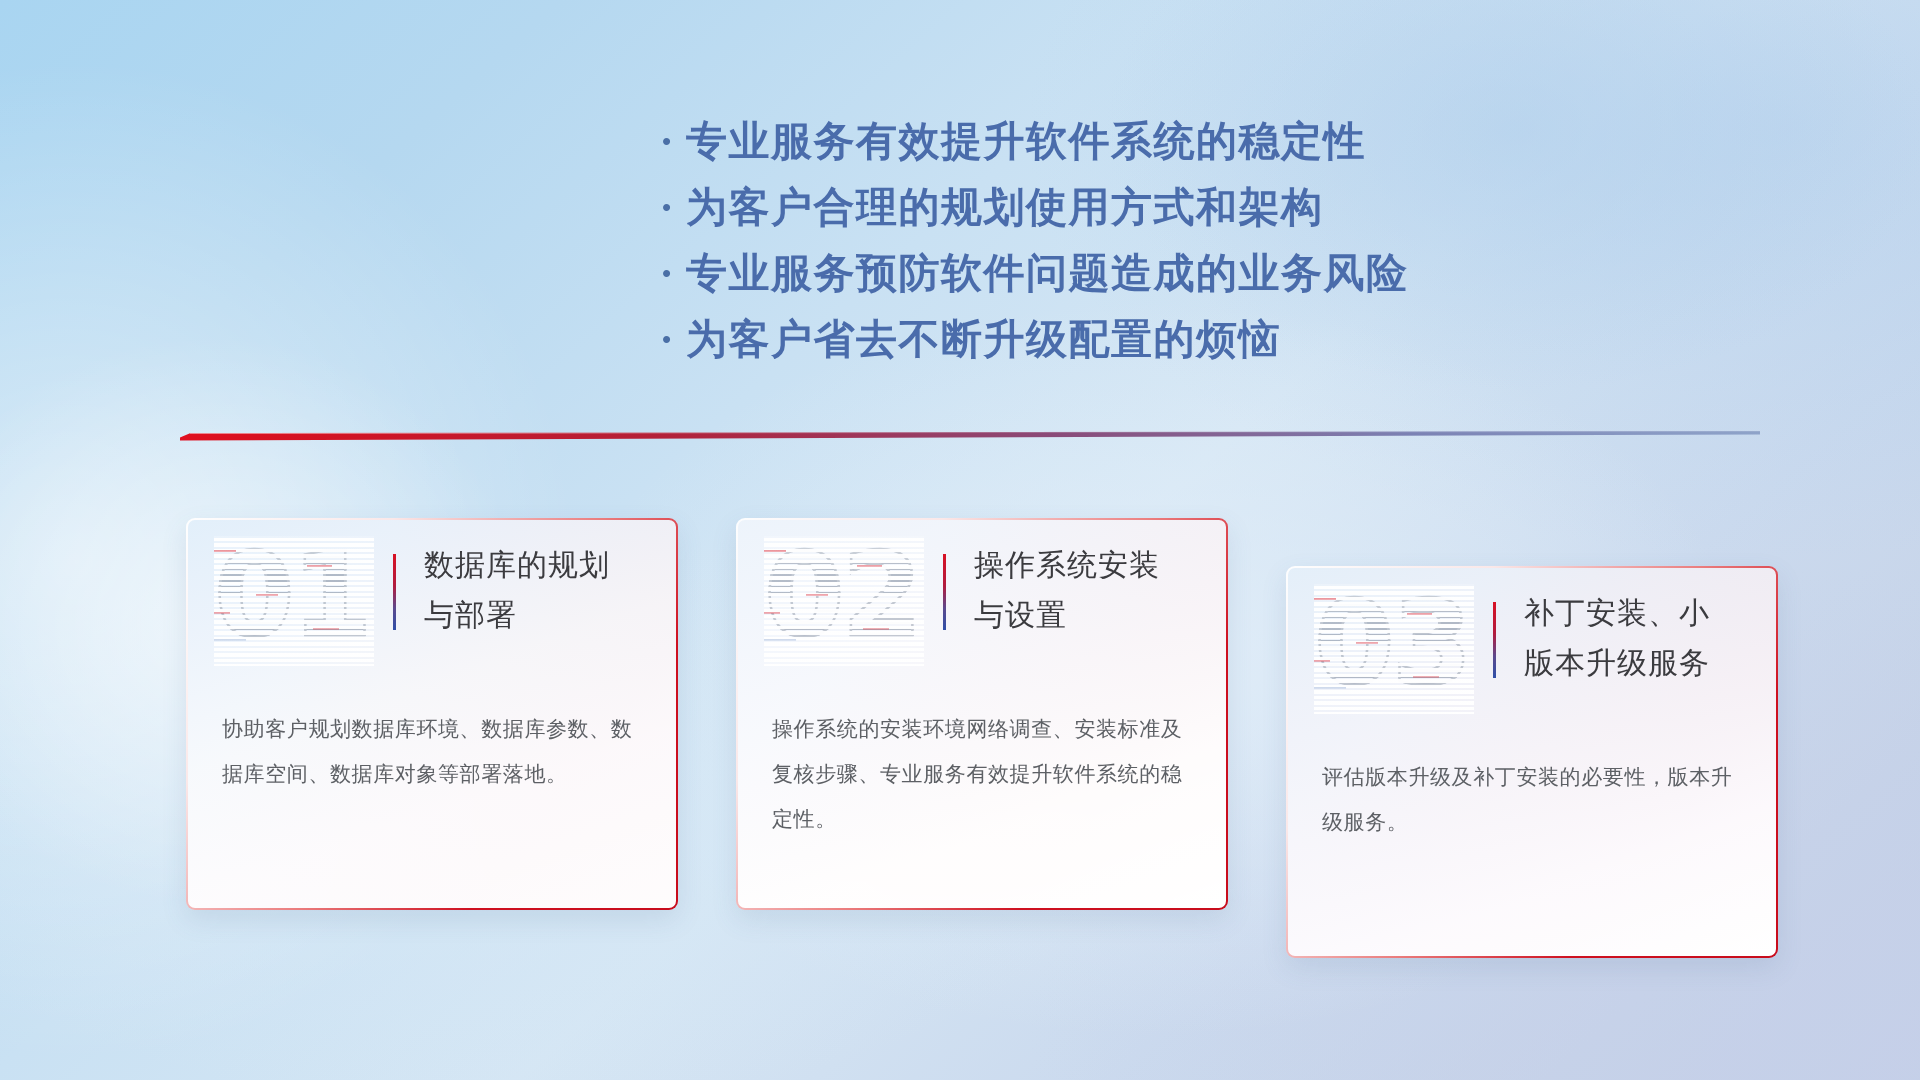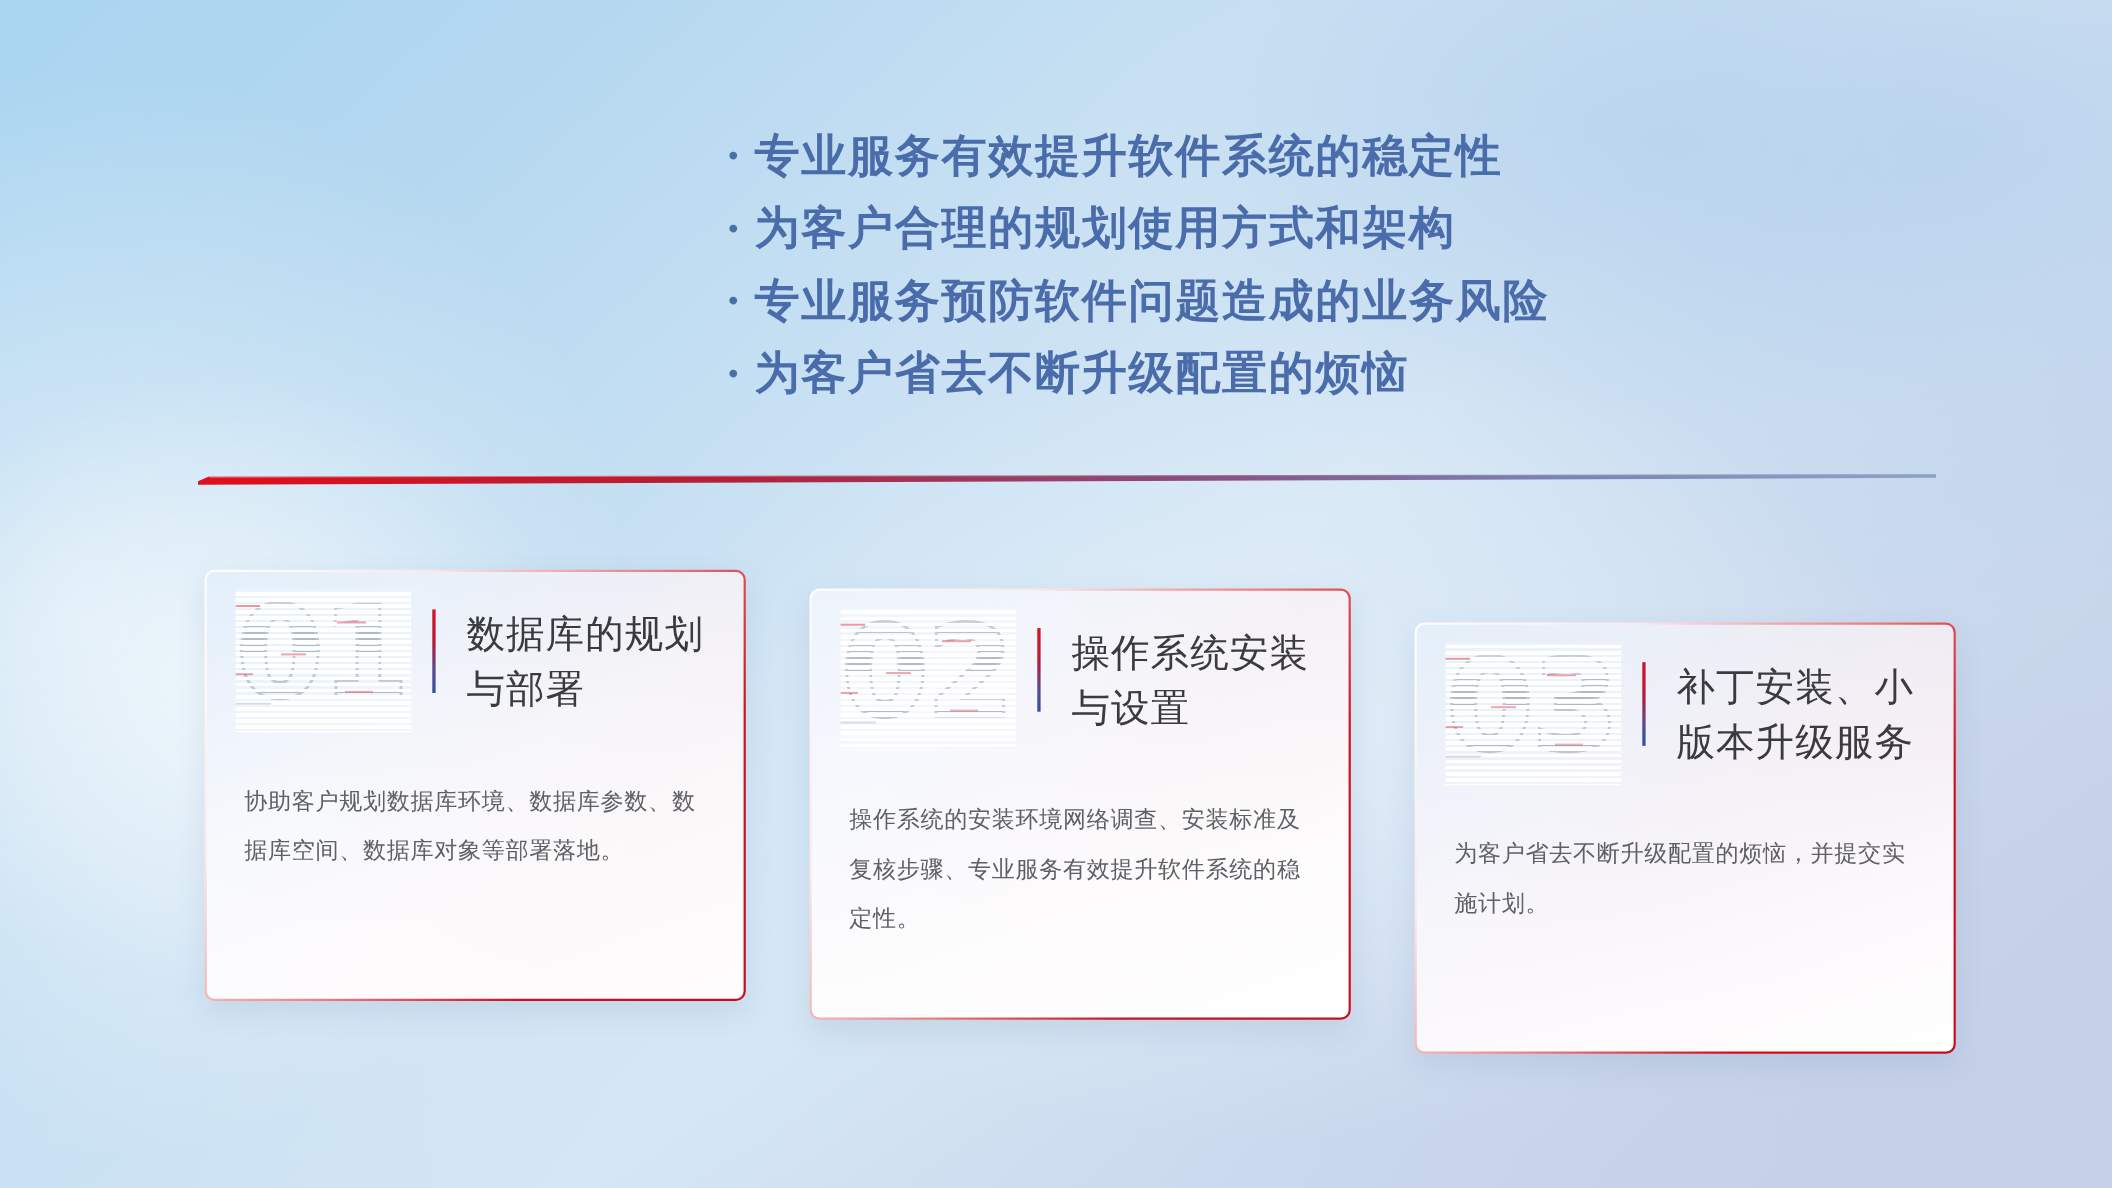--- a/index.html
+++ b/index.html
@@ -189,23 +189,23 @@
   .accent-bar{
     position:absolute;
     left:205px; top:22px;
     width:3px; height:76px;
     background:linear-gradient(to bottom, #d81124 0%, #b11c3e 42%, #5a4a8e 72%, #2f4fa8 100%);
   }
 
   
   .card-title{
     position:absolute;
-    left:236px; top:20px;
+    left:236px; top:8px;
     width:236px;
-    font-size:35px;
+    font-size:30px;
     font-weight:500;
     line-height:50px;
     color:#3b3b3f;
     letter-spacing:1px;
   }
   .card-title .t-line{ display:block; }
 
   
   .card-body{
     position:absolute;
@@ -283,21 +283,21 @@
           <div class="accent-bar"></div>
           <div class="card-title">
             <span class="t-line">数据库的规划</span>
             <span class="t-line">与部署</span>
           </div>
         </div>
         <div class="card-body">协助客户规划数据库环境、数据库参数、数据库空间、数据库对象等部署落地。</div>
       </div>
     </div>
 
-    <div class="card c2" style="left:736px;margin-top:17px;">
+    <div class="card c2" style="left:736px;">
       <div class="card-inner">
         <div class="card-head">
           <div class="num-wrap">
             <div class="num-glyph">02</div>
             <div class="num-stripes"></div>
             <div class="num-red"></div>
             <div class="num-fade"></div>
           </div>
           <div class="accent-bar"></div>
           <div class="card-title">
@@ -317,19 +317,19 @@
             <div class="num-stripes"></div>
             <div class="num-red"></div>
             <div class="num-fade"></div>
           </div>
           <div class="accent-bar"></div>
           <div class="card-title">
             <span class="t-line">补丁安装、小</span>
             <span class="t-line">版本升级服务</span>
           </div>
         </div>
-        <div class="card-body">为客户省去不断升级配置的烦恼，并提交实施计划。</div>
+        <div class="card-body">评估版本升级及补丁安装的必要性，版本升级服务。</div>
       </div>
     </div>
 
   </div>
 
 </div>
 
 </body></html>

